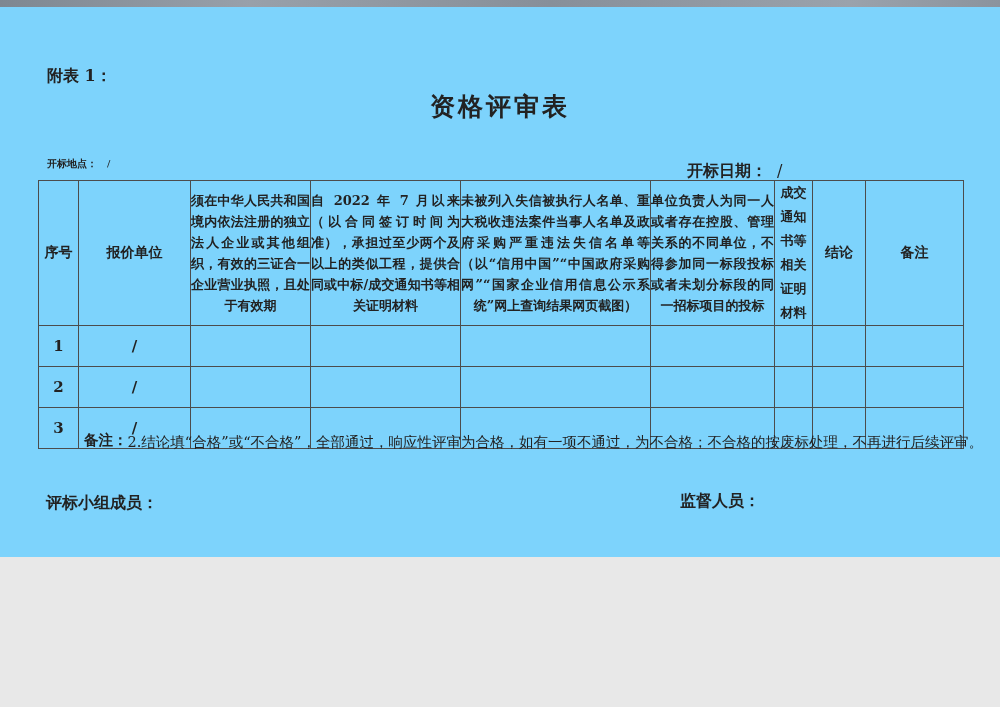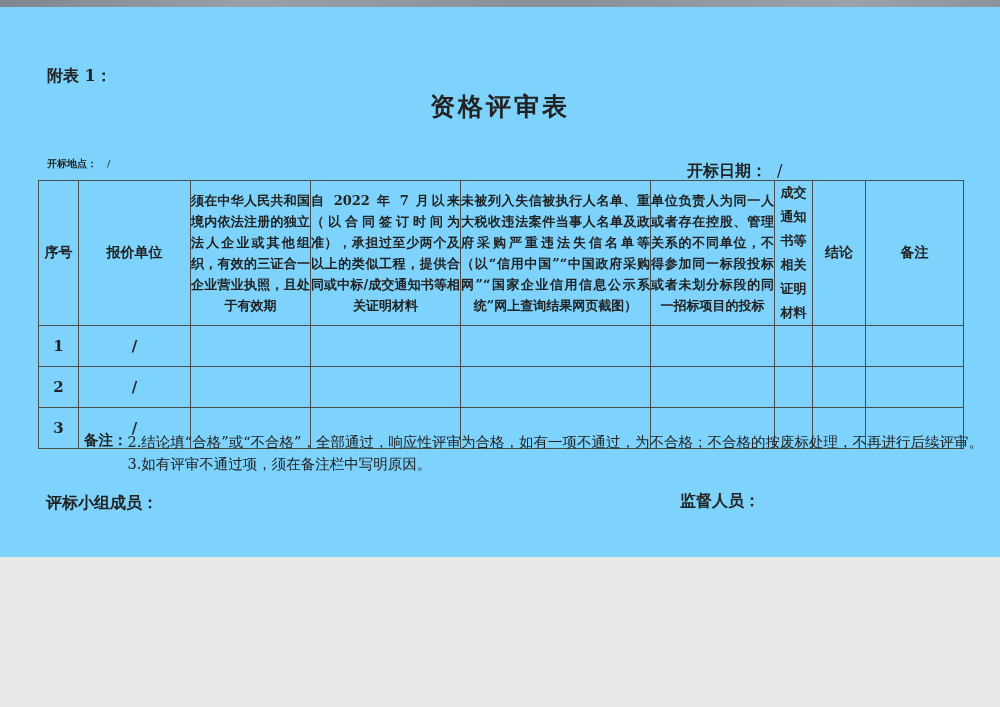--- a/index.html
+++ b/index.html
@@ -139,21 +139,20 @@
         <td class="cell"></td>
         <td class="cell"></td>
       </tr>
     </tbody>
   </table>
 
   <div class="notes">
     <span class="notes-label">备注：</span>
     <div class="note-items">
       <div>2.结论填“合格”或“不合格”，全部通过，响应性评审为合格，如有一项不通过，为不合格；不合格的按废标处理，不再进行后续评审。</div>
-      <div>3.如有评审不通过项，须在备注栏中写明原因。</div>
     </div>
   </div>
 
   <div class="team-label">评标小组成员：</div>
   <div class="supervisor-label">监督人员：</div>
 
   <div class="page-number">7</div>
 
   <div class="stamp-clip">
     <svg width="148" height="38" viewBox="0 0 148 38">

